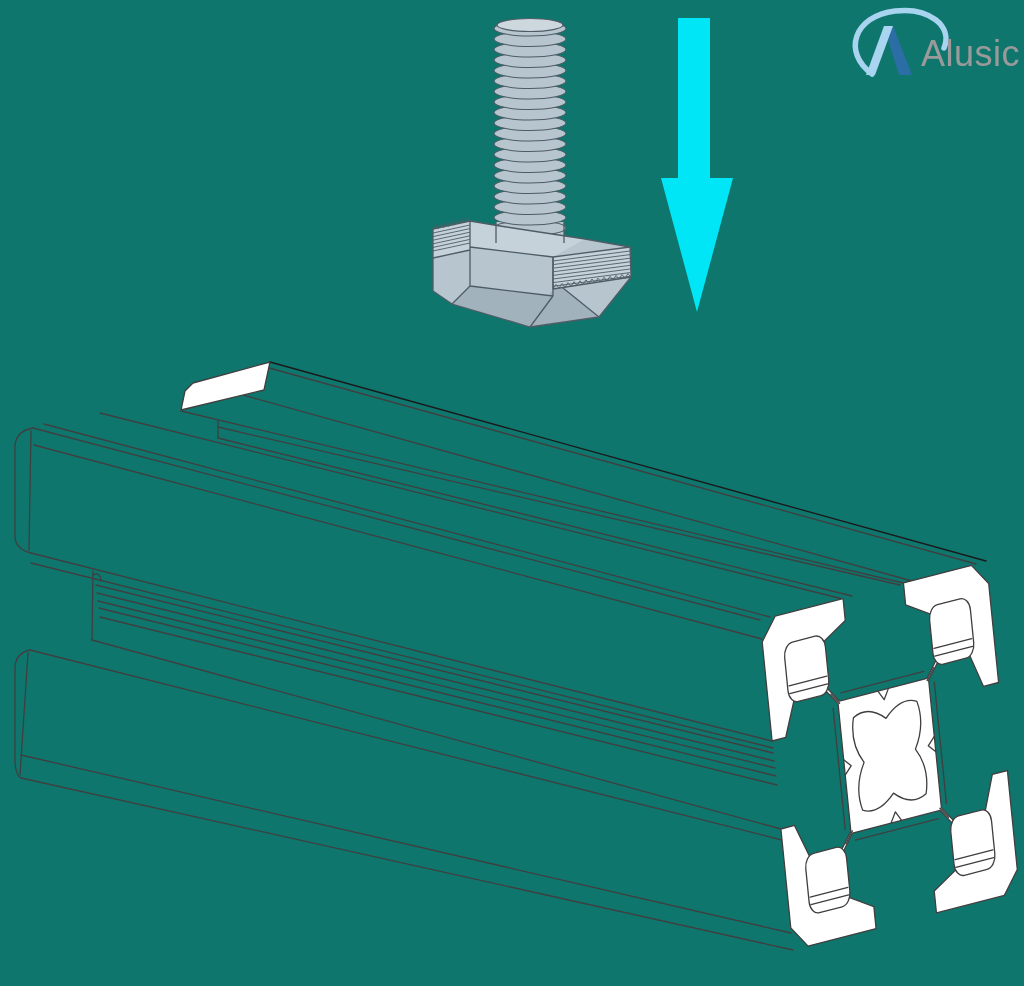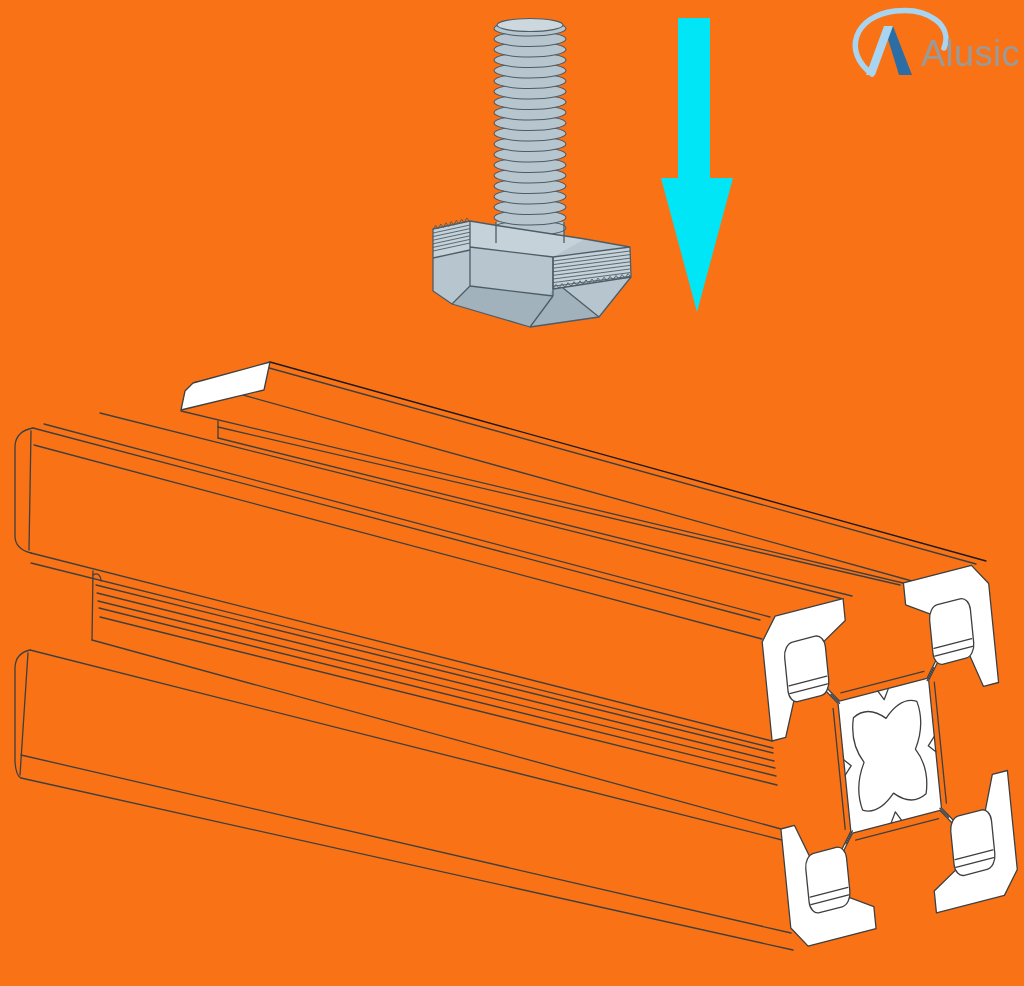--- a/index.html
+++ b/index.html
@@ -1,16 +1,16 @@
 <!DOCTYPE html>
 <html><head>
 <meta charset="utf-8">
 <style>
   html,body{margin:0;padding:0;background:#ffffff;}
-  .canvas{position:relative;width:1024px;height:986px;background:#f97316;overflow:hidden;
+  .canvas{position:relative;width:1024px;height:986px;background:#0f766e;overflow:hidden;
           font-family:"Liberation Sans", sans-serif;}
   svg{display:block;}
   .ln{fill:none;stroke-width:1.3;stroke-linecap:round;stroke-linejoin:round;}
   .lnw{fill:#ffffff;stroke-width:1.3;stroke-linejoin:round;}
   .nss{vector-effect:non-scaling-stroke;}
   .thr{stroke-width:1.1;}
   .serr{stroke-width:0.9;fill:none;}
   .logo-text{font-size:36px;letter-spacing:0.5px;font-weight:400;}
 </style>
 </head>

